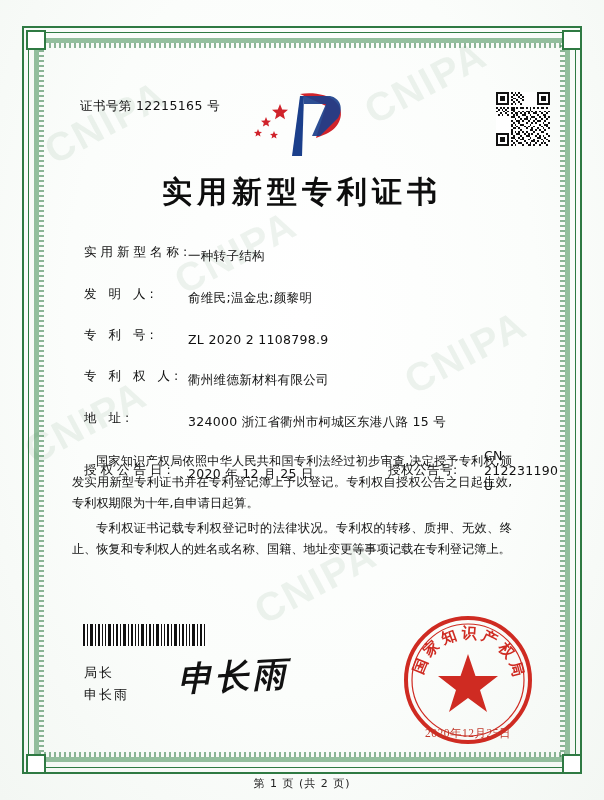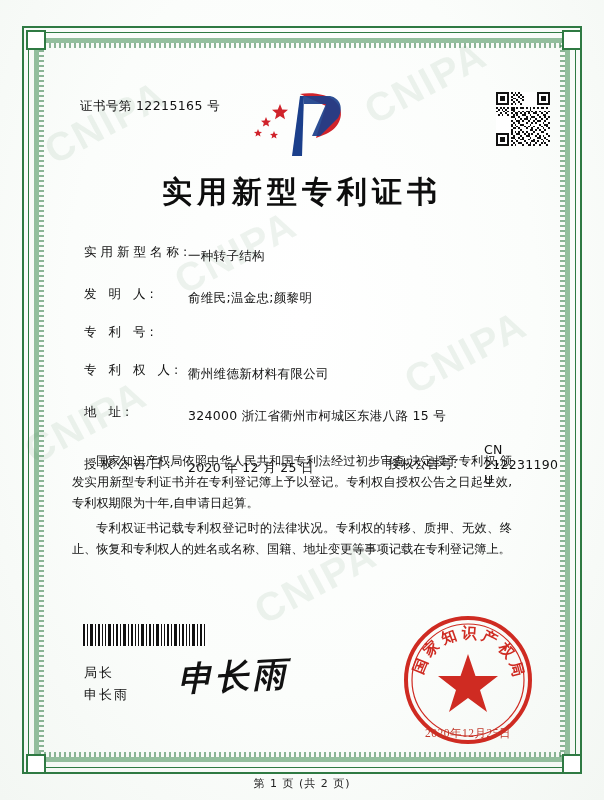--- a/index.html
+++ b/index.html
@@ -520,20 +520,21 @@
       <div class="field-row">
         <span class="field-label">实用新型名称:</span>
         <span class="field-value">一种转子结构</span>
       </div>
       <div class="field-row">
         <span class="field-label">发 明 人:</span>
         <span class="field-value">俞维民;温金忠;颜黎明</span>
       </div>
       <div class="field-row">
         <span class="field-label">专 利 号:</span>
+        <span class="field-value">ZL 2020 2 1108798.9</span>
       </div>
       <div class="field-row">
         <span class="field-label">专 利 权 人:</span>
         <span class="field-value">衢州维德新材料有限公司</span>
       </div>
       <div class="field-row">
         <span class="field-label">地 址:</span>
         <span class="field-value">324000 浙江省衢州市柯城区东港八路 15 号</span>
       </div>
       <div class="field-row split">

